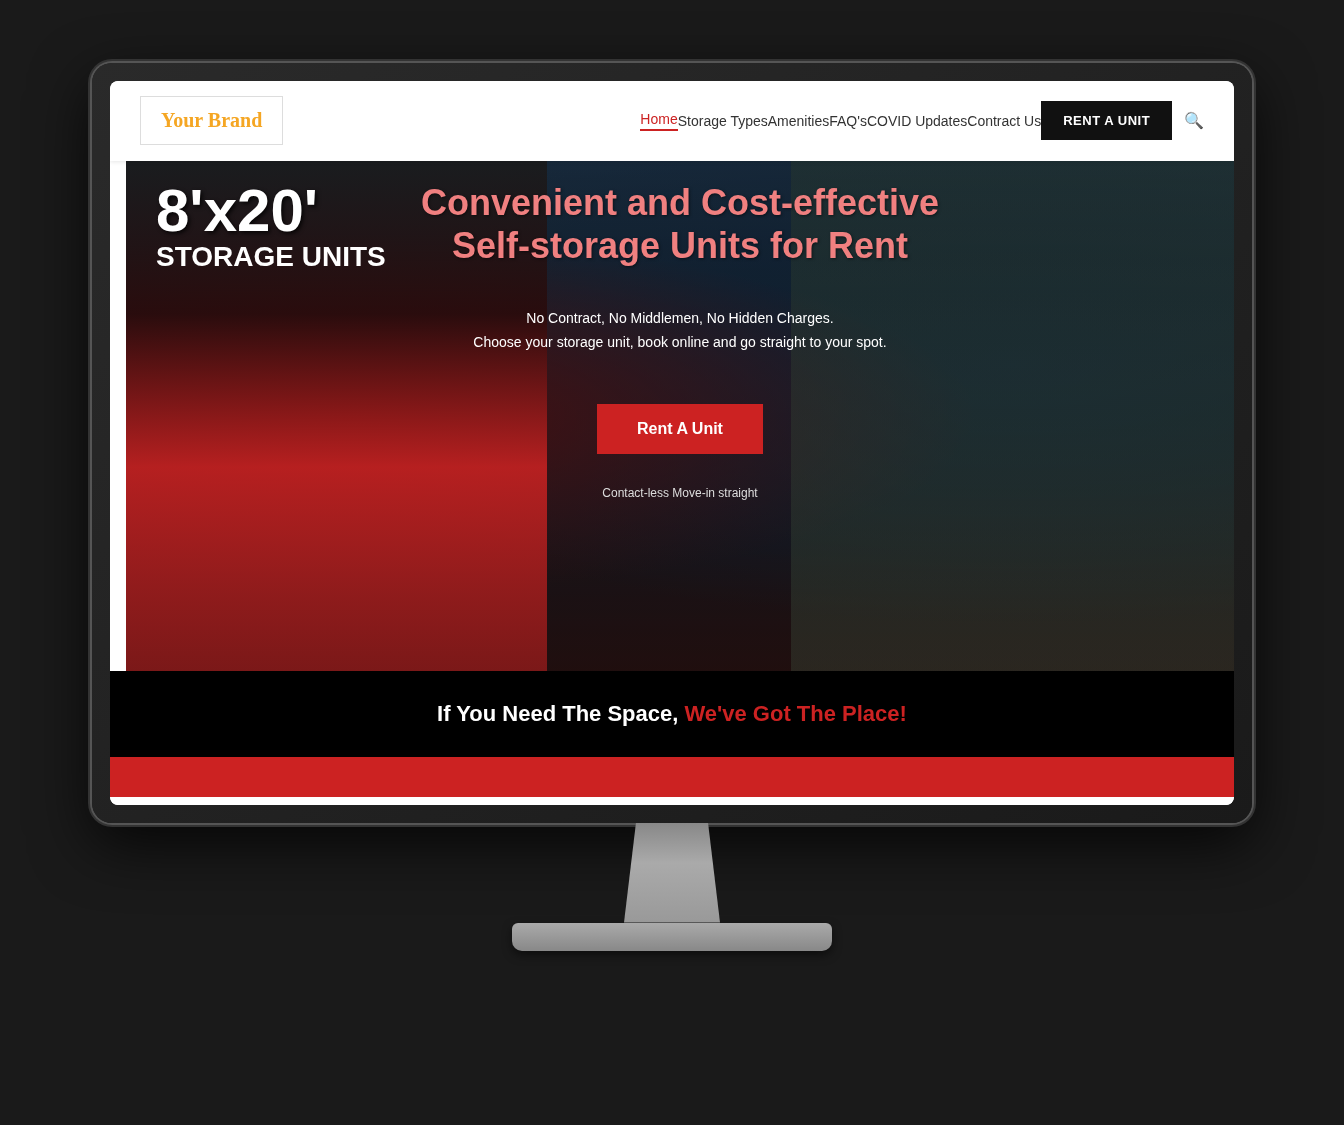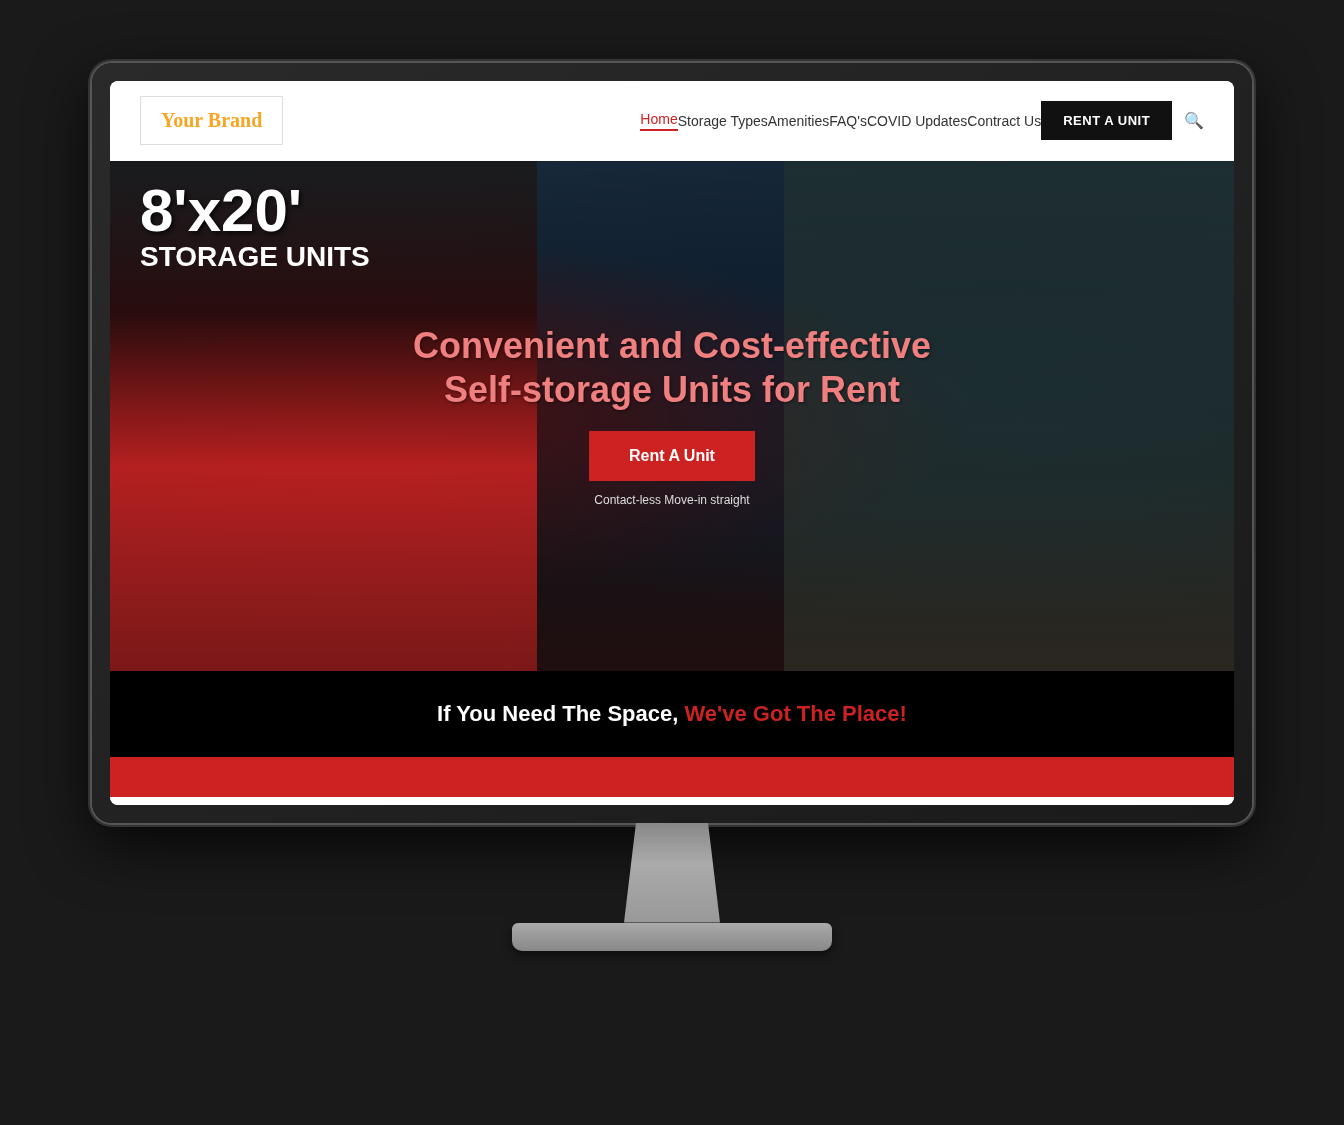--- a/index.html
+++ b/index.html
@@ -139,20 +139,21 @@
       margin-left: 12px;
       cursor: pointer;
     }
 
     
     .hero {
       flex: 1;
       position: relative;
       overflow: hidden;
       background: #404040;
+      margin-left: 16px;
     }
 
     .hero-bg {
       position: absolute;
       inset: 0;
       background:
         linear-gradient(rgba(0,0,0,0.45), rgba(0,0,0,0.45)),
         
         radial-gradient(ellipse at 20% 50%, #8B1A1A 0%, transparent 50%),
         radial-gradient(ellipse at 80% 40%, #1a3a5c 0%, transparent 60%),
@@ -182,24 +183,24 @@
       background: linear-gradient(180deg, #2a3a2a 0%, #3a4a3a 100%);
       opacity: 0.4;
     }
 
     .hero-content {
       position: relative;
       z-index: 5;
       display: flex;
       flex-direction: column;
       align-items: center;
-      justify-content: center;
       height: 100%;
       padding: 20px 40px;
       text-align: center;
+      gap: 20px;
     }
 
     
     .sign-overlay {
       position: absolute;
       left: 30px;
       top: 20px;
       z-index: 3;
       color: #fff;
     }
@@ -335,20 +336,24 @@
           <div class="hero">
             <div class="hero-bg"></div>
 
             <div class="sign-overlay">
               <div class="sign-8x20">8'x20'</div>
               <div class="sign-storage">STORAGE UNITS</div>
             </div>
 
             <div class="hero-content">
               <h1 class="hero-headline">Convenient and Cost-effective Self-storage Units for Rent</h1>
+              <p class="hero-sub">
+                <span>No Contract, No Middlemen, No Hidden Charges.</span><br>
+                <span>Choose your storage unit, book online and go straight to your spot.</span>
+              </p>
               <button class="hero-cta-btn">Rent A Unit</button>
               <p class="hero-contactless">Contact-less Move-in straight</p>
             </div>
           </div>
 
           <div class="bottom-banner">
             <p class="bottom-banner-text">
               <span>If You Need The Space,</span><span class="highlight"> We've Got The Place!</span>
             </p>
           </div>

